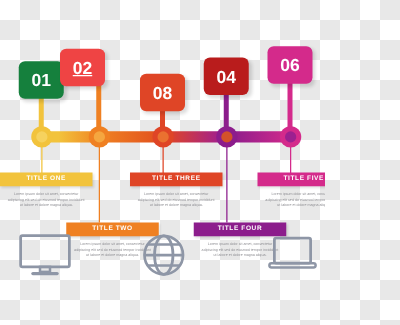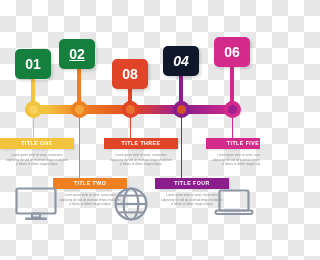--- a/index.html
+++ b/index.html
@@ -77,27 +77,27 @@
 
   <div class="badge-stem" style="left:31px;top:74px;height:32px;background:#f2c33c;"></div>
   <div class="badge-stem" style="left:77px;top:62px;height:44px;background:#ef8022;"></div>
   <div class="badge-stem" style="left:128px;top:84px;height:22px;background:#df4526;"></div>
   <div class="badge-stem" style="left:179px;top:70px;height:36px;background:#8c1d8c;"></div>
   <div class="badge-stem" style="left:230px;top:60px;height:46px;background:#d42a8b;"></div>
 
   <div class="badge" style="left:15px;top:49px;background:#15803d;">
     <span>01</span>
   </div>
-  <div class="badge" style="left:59px;top:39px;background:#15803d;text-decoration:underline;">
+  <div class="badge" style="left:48px;top:39px;background:#ef4444;text-decoration:underline;">
     <span>02</span>
   </div>
   <div class="badge" style="left:112px;top:59px;background:#df4526;">
     <span>08</span>
   </div>
-  <div class="badge" style="left:163px;top:46px;background:#0f172a;font-style:italic;">
+  <div class="badge" style="left:163px;top:46px;background:#b91c1c;">
     <span>04</span>
   </div>
   <div class="badge" style="left:214px;top:37px;background:#d42a8b;">
     <span>06</span>
   </div>
 
   <div class="node" style="left:25px;background:#f2c33c;">
     <div class="node-inner" style="background:#f6d25e;"></div>
   </div>
   <div class="node" style="left:71px;background:#ef8022;">

